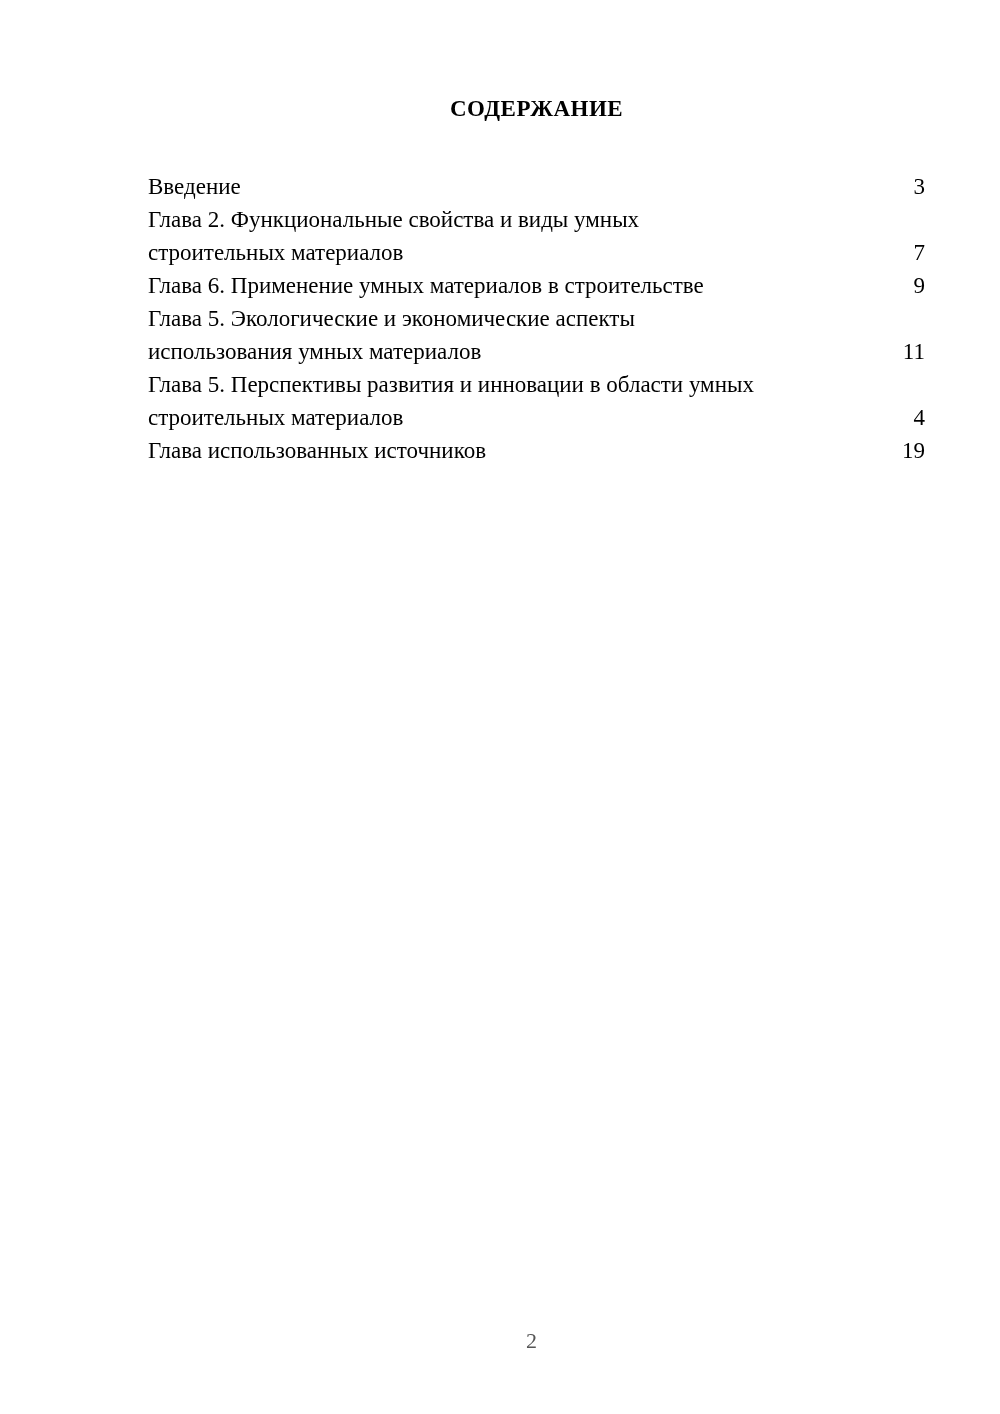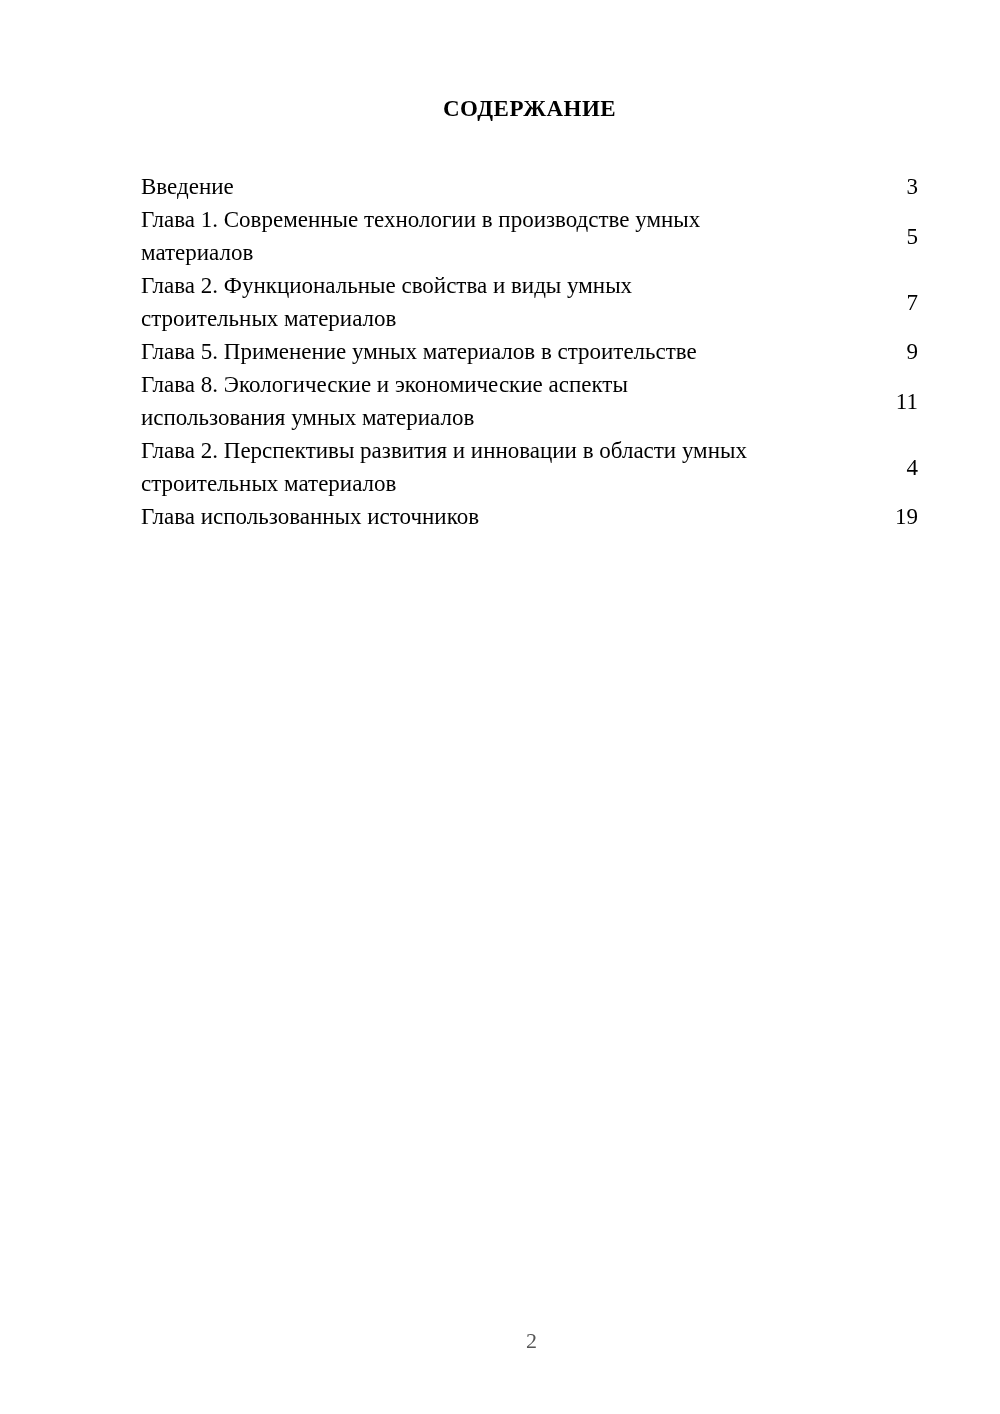--- a/index.html
+++ b/index.html
@@ -15,40 +15,40 @@
     position: relative;
     overflow: hidden;
   }
   .doc-page {
     position: absolute;
     inset: 0;
     background: #ffffff;
   }
   .content {
     position: absolute;
-    left: 141px;
+    left: 148px;
     top: 0;
     width: 777px;
   }
   .doc-title {
     margin-top: 96px;
     text-align: center;
     font-weight: bold;
     font-size: 23px;
     line-height: 26px;
     letter-spacing: 0.5px;
   }
   .toc {
     margin-top: 48px;
     font-size: 23px;
     line-height: 33px;
   }
   .toc-entry {
     display: flex;
-    align-items: center;
+    align-items: flex-end;
   }
   .entry-title {
     flex: 1 1 auto;
     white-space: pre-line;
     padding-right: 20px;
   }
   .entry-page {
     flex: 0 0 auto;
     min-width: 40px;
     text-align: right;
@@ -69,40 +69,35 @@
 
 <div class="doc-page">
   <div class="content">
     <div class="doc-title">СОДЕРЖАНИЕ</div>
     <div class="toc" id="toc-list">
         <div class="toc-entry">
           <div class="entry-title">Введение</div>
           <div class="entry-page">3</div>
         </div>
         <div class="toc-entry">
-          <div class="entry-title">Глава 1. Современные технологии в производстве умных
-материалов</div>
-          <div class="entry-page">5</div>
-        </div>
-        <div class="toc-entry">
           <div class="entry-title">Глава 2. Функциональные свойства и виды умных
 строительных материалов</div>
           <div class="entry-page">7</div>
         </div>
         <div class="toc-entry">
-          <div class="entry-title">Глава 5. Применение умных материалов в строительстве</div>
+          <div class="entry-title">Глава 6. Применение умных материалов в строительстве</div>
           <div class="entry-page">9</div>
         </div>
         <div class="toc-entry">
-          <div class="entry-title">Глава 8. Экологические и экономические аспекты
+          <div class="entry-title">Глава 5. Экологические и экономические аспекты
 использования умных материалов</div>
           <div class="entry-page">11</div>
         </div>
         <div class="toc-entry">
-          <div class="entry-title">Глава 2. Перспективы развития и инновации в области умных
+          <div class="entry-title">Глава 5. Перспективы развития и инновации в области умных
 строительных материалов</div>
           <div class="entry-page">4</div>
         </div>
         <div class="toc-entry">
           <div class="entry-title">Глава использованных источников</div>
           <div class="entry-page">19</div>
         </div>
       </div>
   </div>
   <div class="page-footer">2</div>

